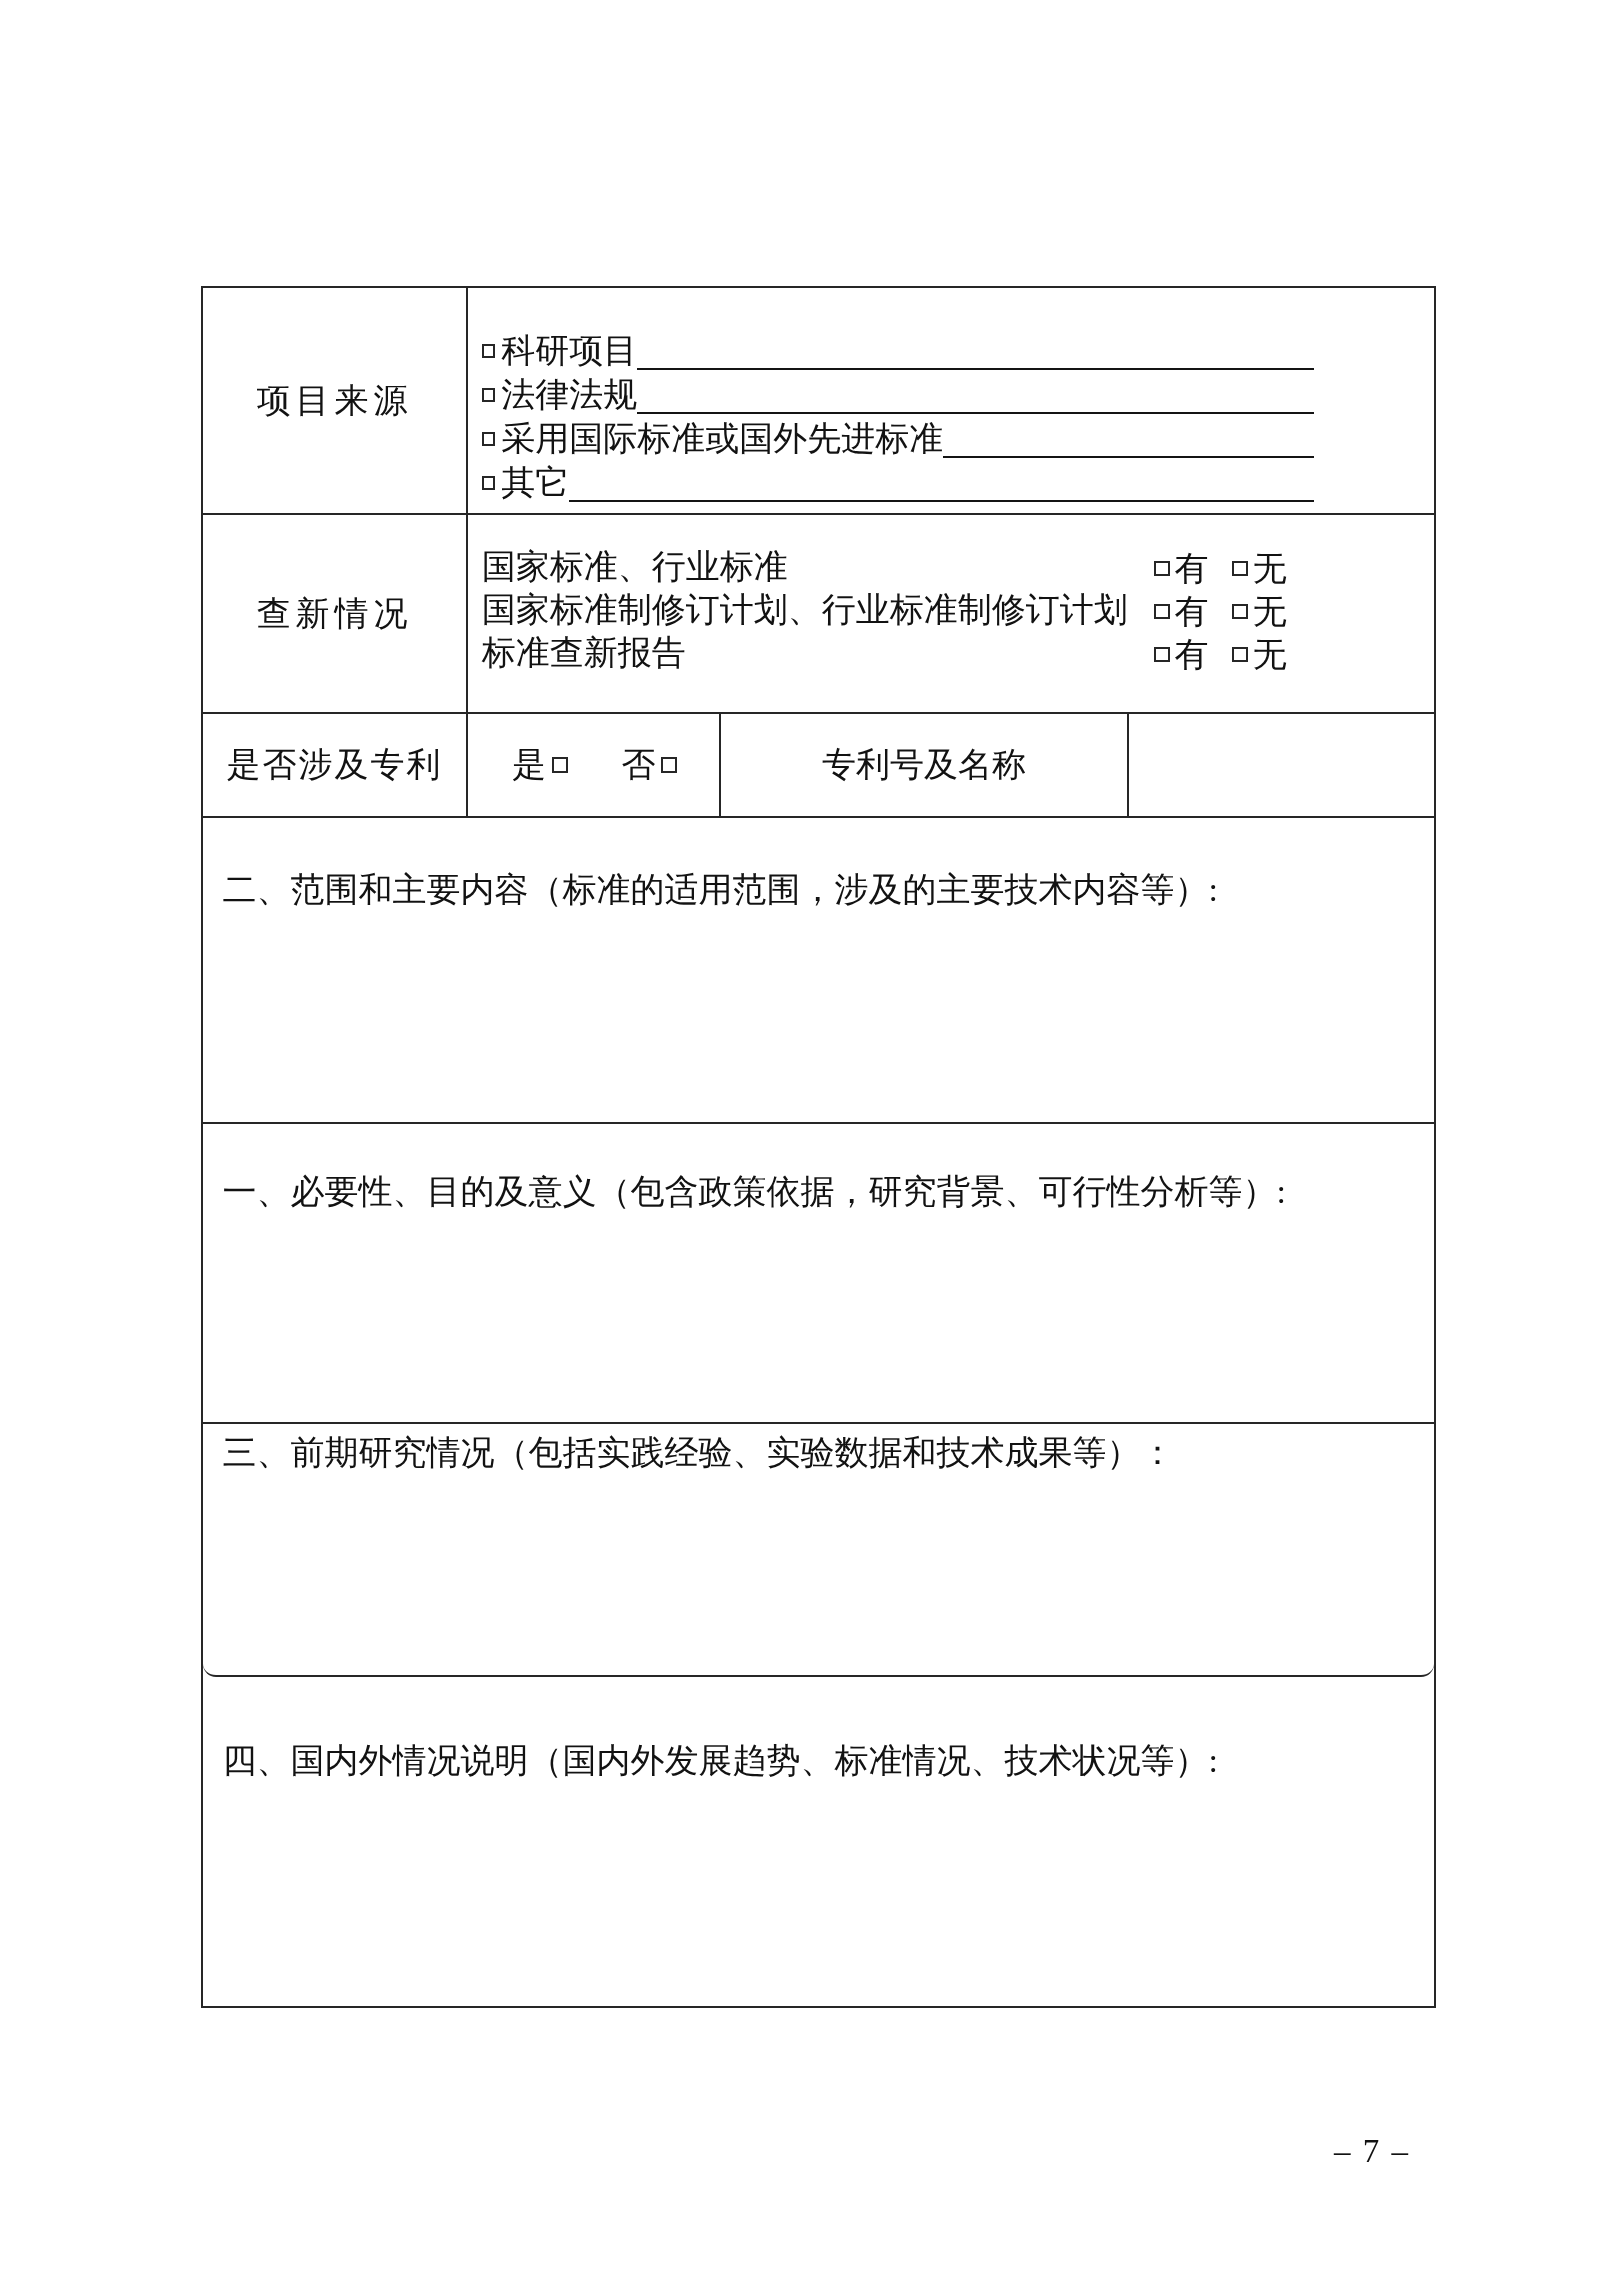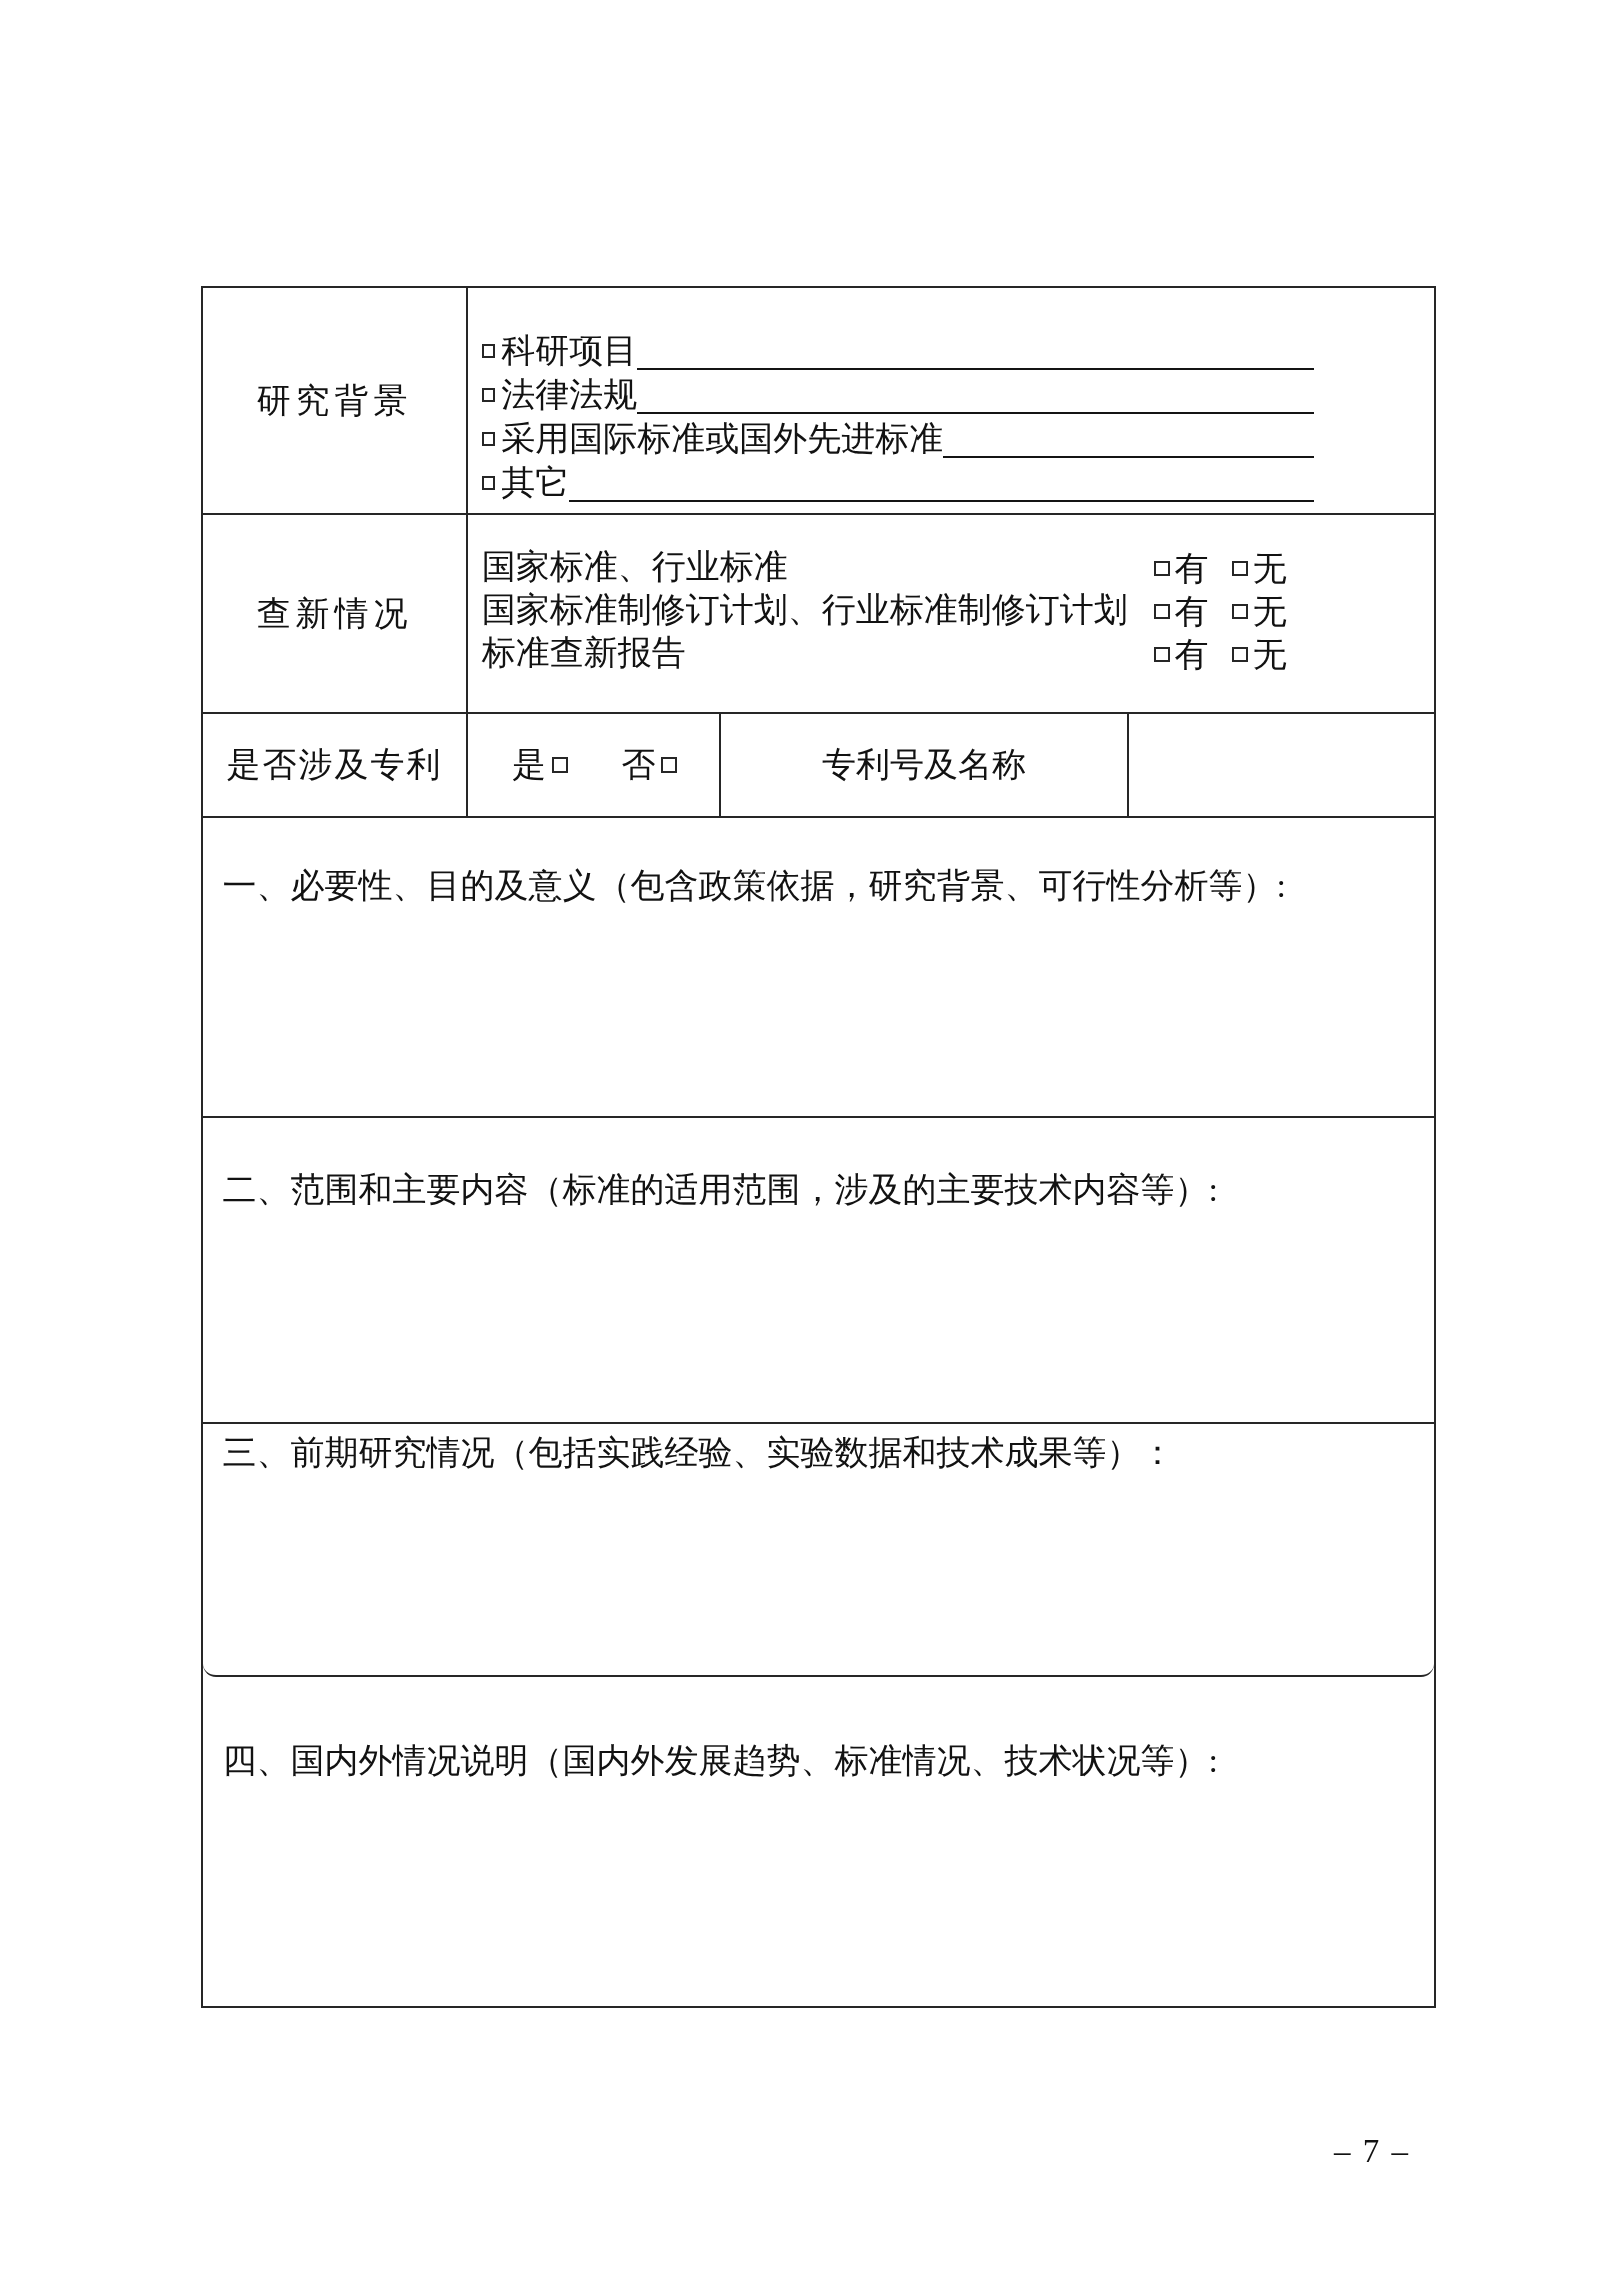--- a/index.html
+++ b/index.html
@@ -80,21 +80,21 @@
   }
 </style>
 </head>
 <body>
 
 <div class="page">
 
   <div class="tbl">
 
     <div class="row r1">
-      <div class="lc">研究背景</div>
+      <div class="lc">项目来源</div>
       <div class="cc">
         <div class="ps-wrap">
           <div class="ps-line">
             <span class="bx"></span>
               <span>科研项目</span>
               <span class="uline"></span>
           </div>
           <div class="ps-line">
             <span class="bx"></span>
               <span>法律法规</span>
@@ -167,26 +167,26 @@
         <span>是</span>
           <span class="bx3"></span>
           <span class="yesno-gap"></span>
           <span>否</span>
           <span class="bx3"></span>
       </div>
       <div class="c3">专利号及名称</div>
       <div class="c4"></div>
     </div>
 
+    <div class="row r5 sec">
+      <div class="sec-title pt-s2">二、范围和主要内容（标准的适用范围，涉及的主要技术内容等）:</div>
+    </div>
+
     <div class="row r4 sec">
       <div class="sec-title pt-s1">一、必要性、目的及意义（包含政策依据，研究背景、可行性分析等）:</div>
-    </div>
-
-    <div class="row r5 sec">
-      <div class="sec-title pt-s2">二、范围和主要内容（标准的适用范围，涉及的主要技术内容等）:</div>
     </div>
 
     <div class="row r6 sec">
       <div class="sec-title pt-s3">三、前期研究情况（包括实践经验、实验数据和技术成果等）：</div>
     </div>
 
     <div class="row sec">
       <div class="sec-title pt-s4">四、国内外情况说明（国内外发展趋势、标准情况、技术状况等）:</div>
     </div>
 

